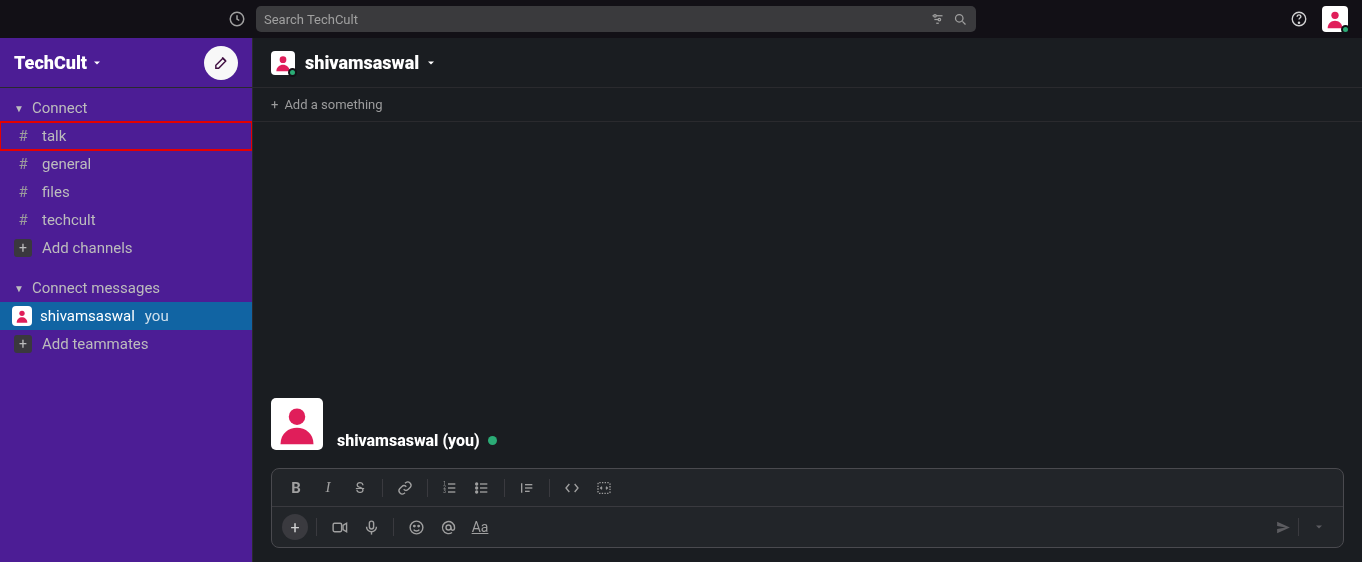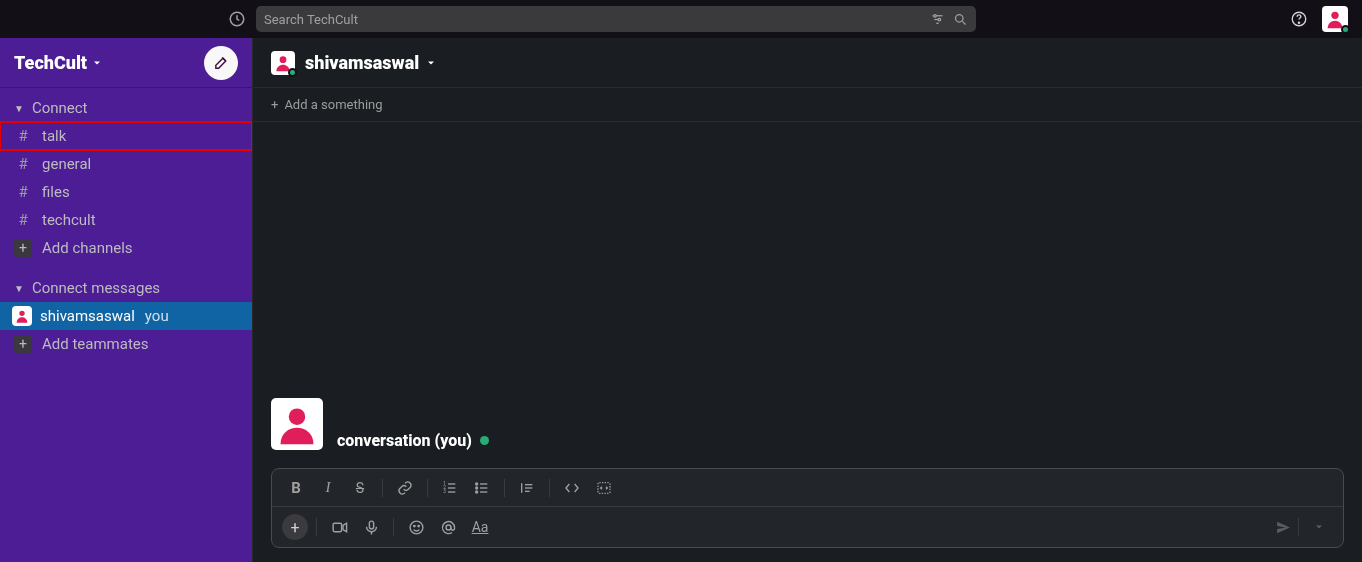--- a/index.html
+++ b/index.html
@@ -206,21 +206,21 @@
 
     <div class="body-area">
       <div class="intro">
         <div class="intro-av">
             <svg width="44" height="44" viewBox="0 0 24 24">
               <circle cx="12" cy="8" r="4.5" fill="#e01e5a"></circle>
               <path d="M3 23c0-6 4.5-9 9-9s9 3 9 9z" fill="#e01e5a"></path>
             </svg>
           </div>
         <div class="intro-name">
-            <span>conversation (you)</span>
+            <span>shivamsaswal (you)</span>
             <span class="green-dot"></span>
           </div>
       </div>
 
       <div class="composer">
         <div class="cmp-row cmp-top">
           <span class="cmp-ico">
               <b style="font-size:15px">B</b>
             </span>
           <span class="cmp-ico">

